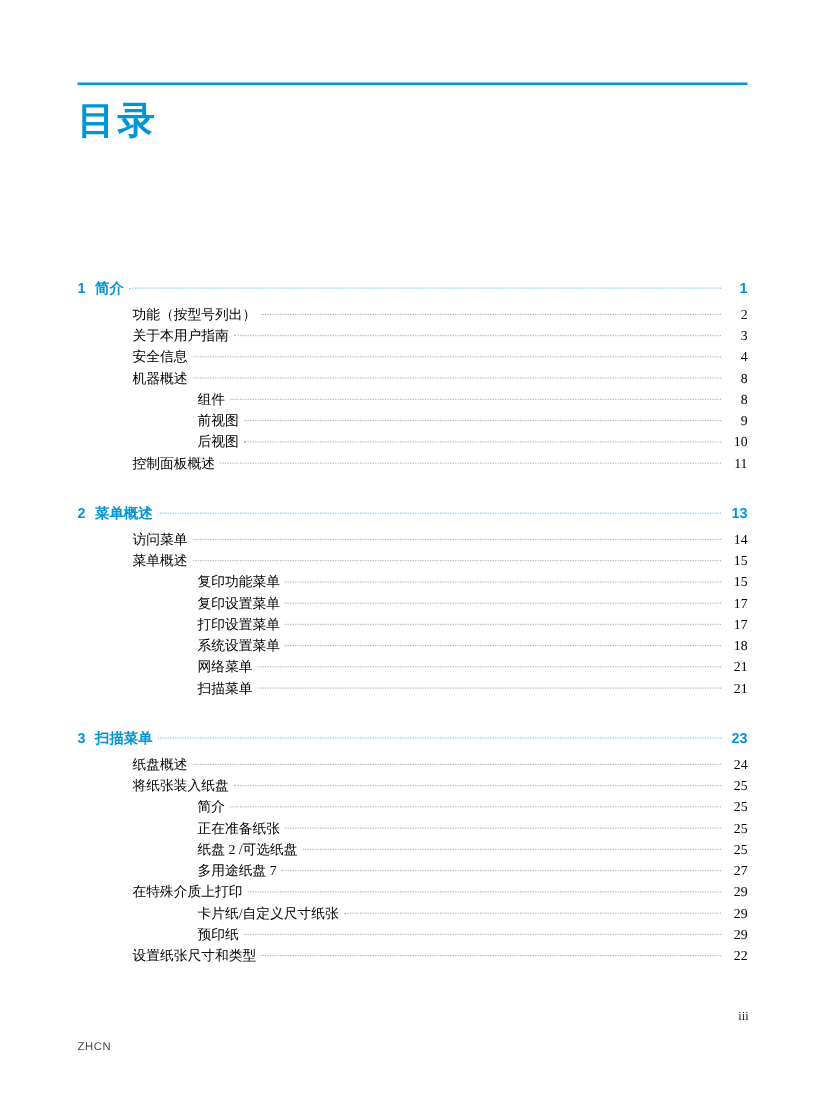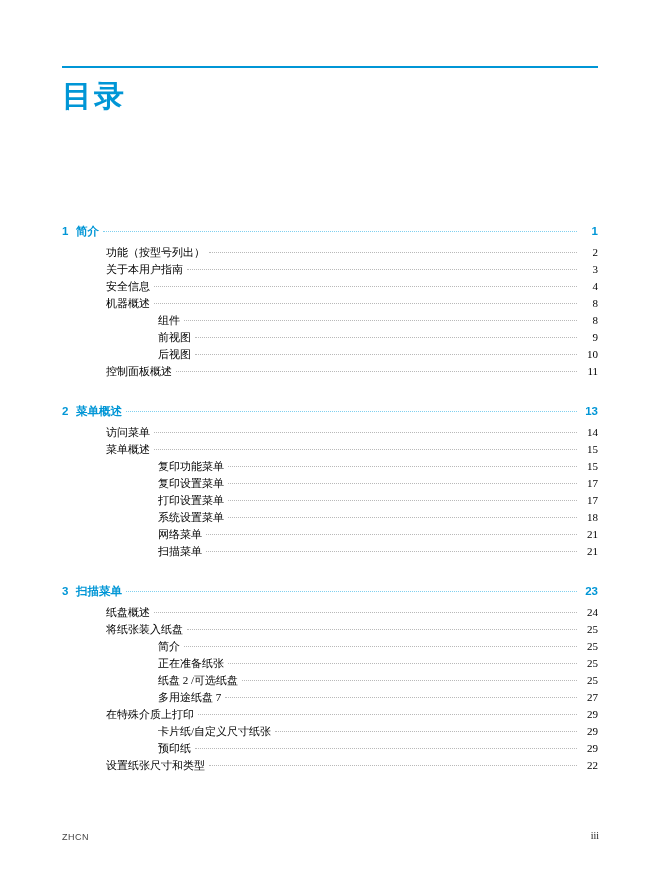--- a/index.html
+++ b/index.html
@@ -122,21 +122,21 @@
     top: 832px;
     font-family: "Liberation Sans", sans-serif;
     font-size: 9px;
     color: #444444;
     letter-spacing: 0.5px;
     text-align: center;
   }
   .footer-right {
     position: absolute;
     right: 62px;
-    top: 830px;
+    top: 808px;
     font-family: "Liberation Serif", serif;
     font-size: 10px;
     color: #222222;
   }
 </style>
 </head>
 <body>
 
 <div class="page">
 

